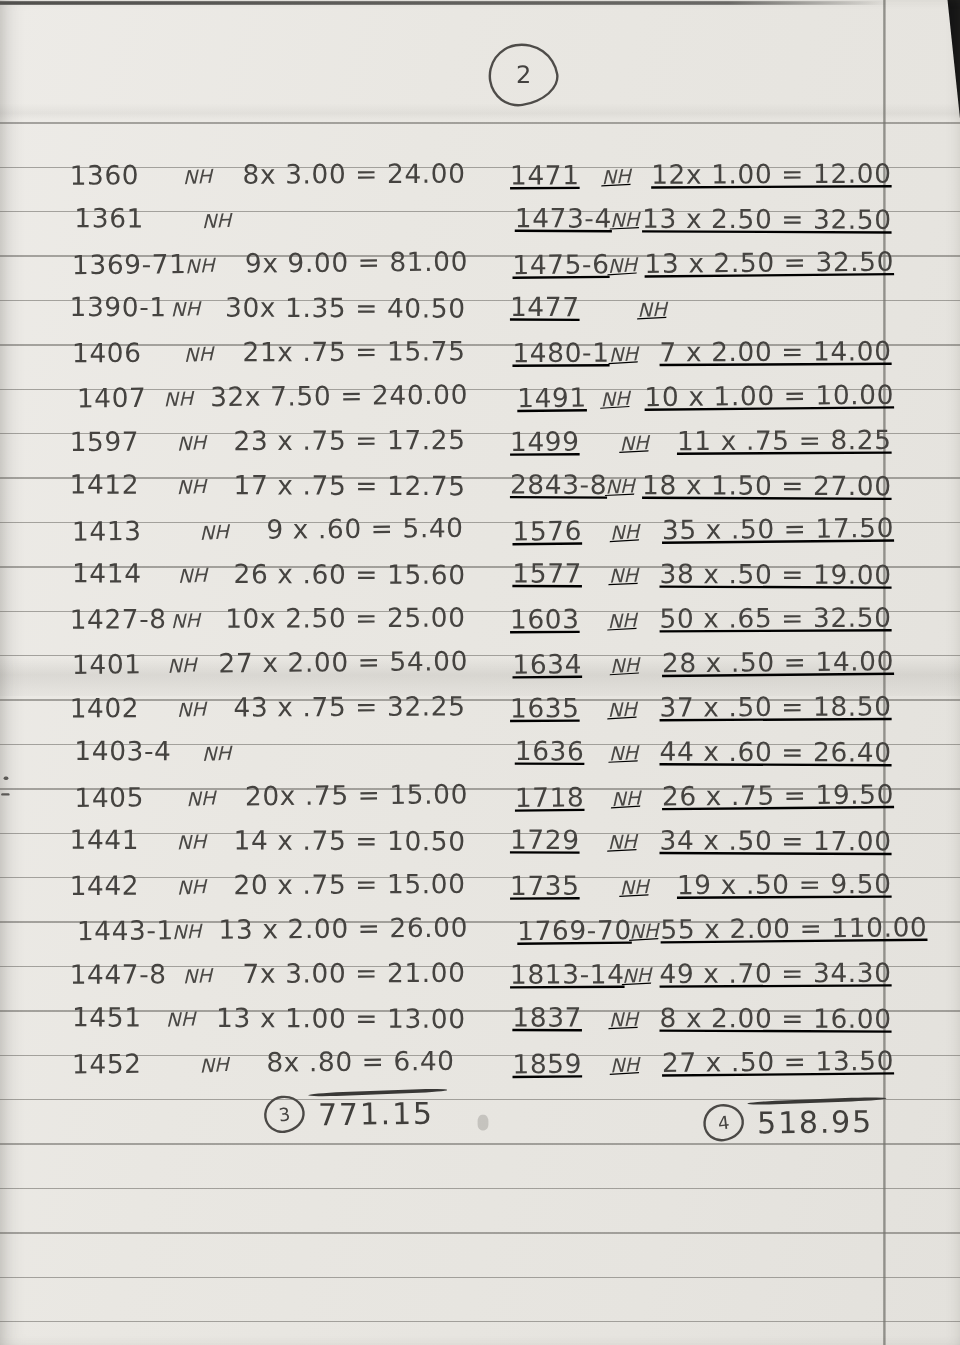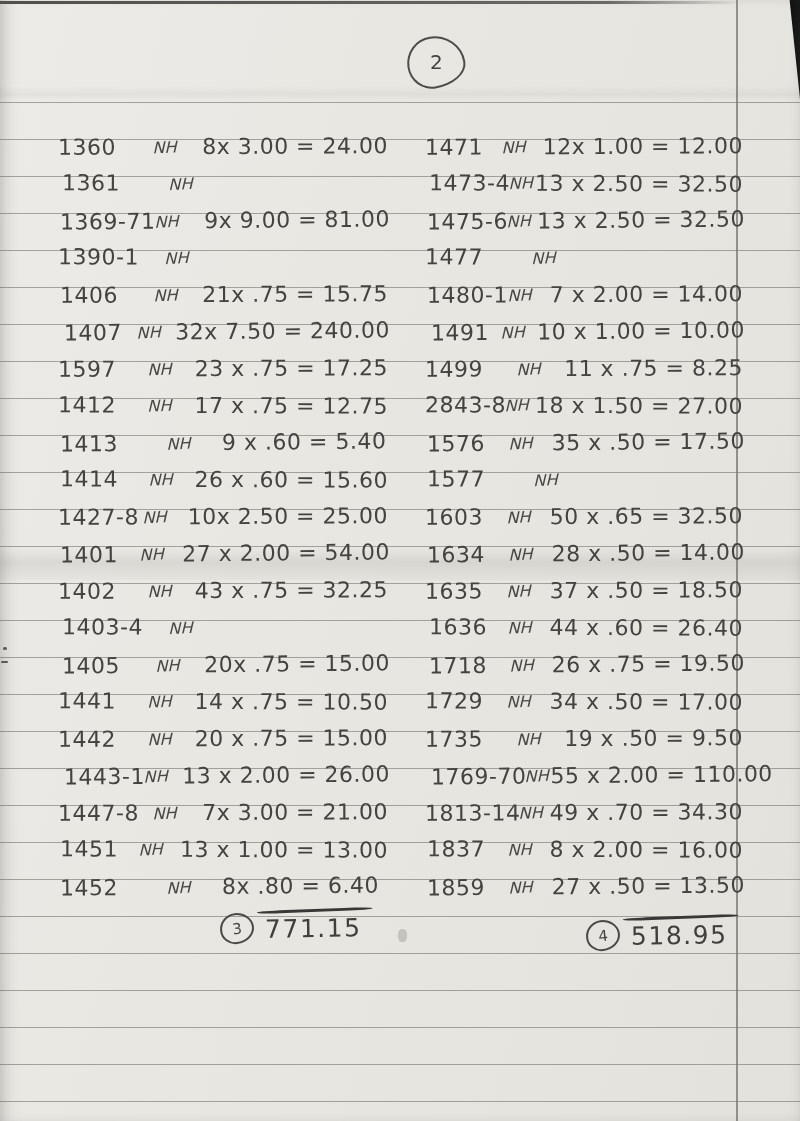--- a/index.html
+++ b/index.html
@@ -58,21 +58,21 @@
     transform:rotate(-9deg);
     display:flex;align-items:center;justify-content:center;
     font-size:20px;
   }
   .page-num span{transform:rotate(9deg);}
 
   .col{
     position:absolute;top:128px;display:flex;flex-direction:column;justify-content:center;
   }
   .col.left{left:58px;width:330px;}
-  .col.right{left:425px;width:318px;}
+  .col.right{left:425px;width:318px;text-decoration:underline;}
   .row{
     height:37px;display:flex;align-items:center;
     font-size:22px;letter-spacing:.5px;white-space:nowrap;
     color:#454340;
   }
   .row .cat{display:inline-block;width:108px;}
   .row .grade{
     display:inline-block;width:54px;font-size:16px;letter-spacing:0;
     transform:skewX(-16deg) rotate(-3deg);color:#4a4845;
   }
@@ -139,20 +139,21 @@
 
   <div class="row">
     <span class="cat">1369-71</span>
     <span class="grade">NH</span>
     <span class="calc">9x 9.00 = 81.00</span>
   </div>
 
   <div class="row">
     <span class="cat">1390-1</span>
     <span class="grade">NH</span>
+    <span class="calc">30x 1.35 = 40.50</span>
   </div>
 
   <div class="row">
     <span class="cat">1406</span>
     <span class="grade">NH</span>
     <span class="calc">21x .75 = 15.75</span>
   </div>
 
   <div class="row">
     <span class="cat">1407</span>
@@ -299,20 +300,21 @@
 
   <div class="row">
     <span class="cat">1576</span>
     <span class="grade">NH</span>
     <span class="calc">35 x .50 = 17.50</span>
   </div>
 
   <div class="row">
     <span class="cat">1577</span>
     <span class="grade">NH</span>
+    <span class="calc">38 x .50 = 19.00</span>
   </div>
 
   <div class="row">
     <span class="cat">1603</span>
     <span class="grade">NH</span>
     <span class="calc">50 x .65 = 32.50</span>
   </div>
 
   <div class="row">
     <span class="cat">1634</span>

